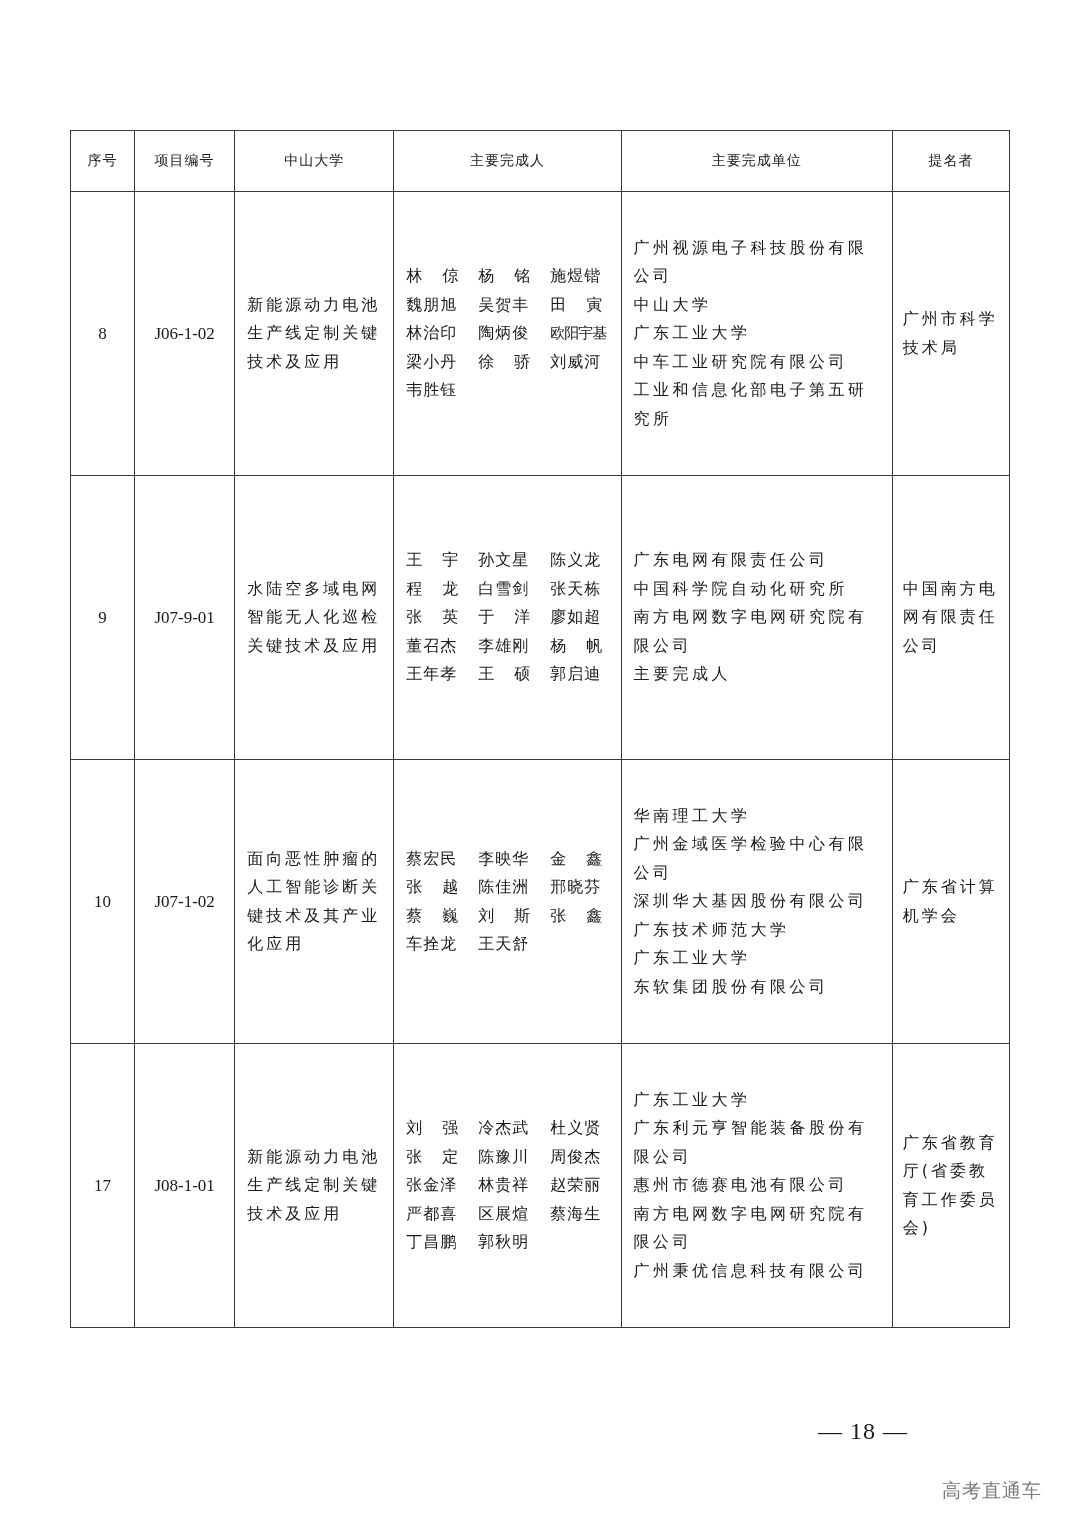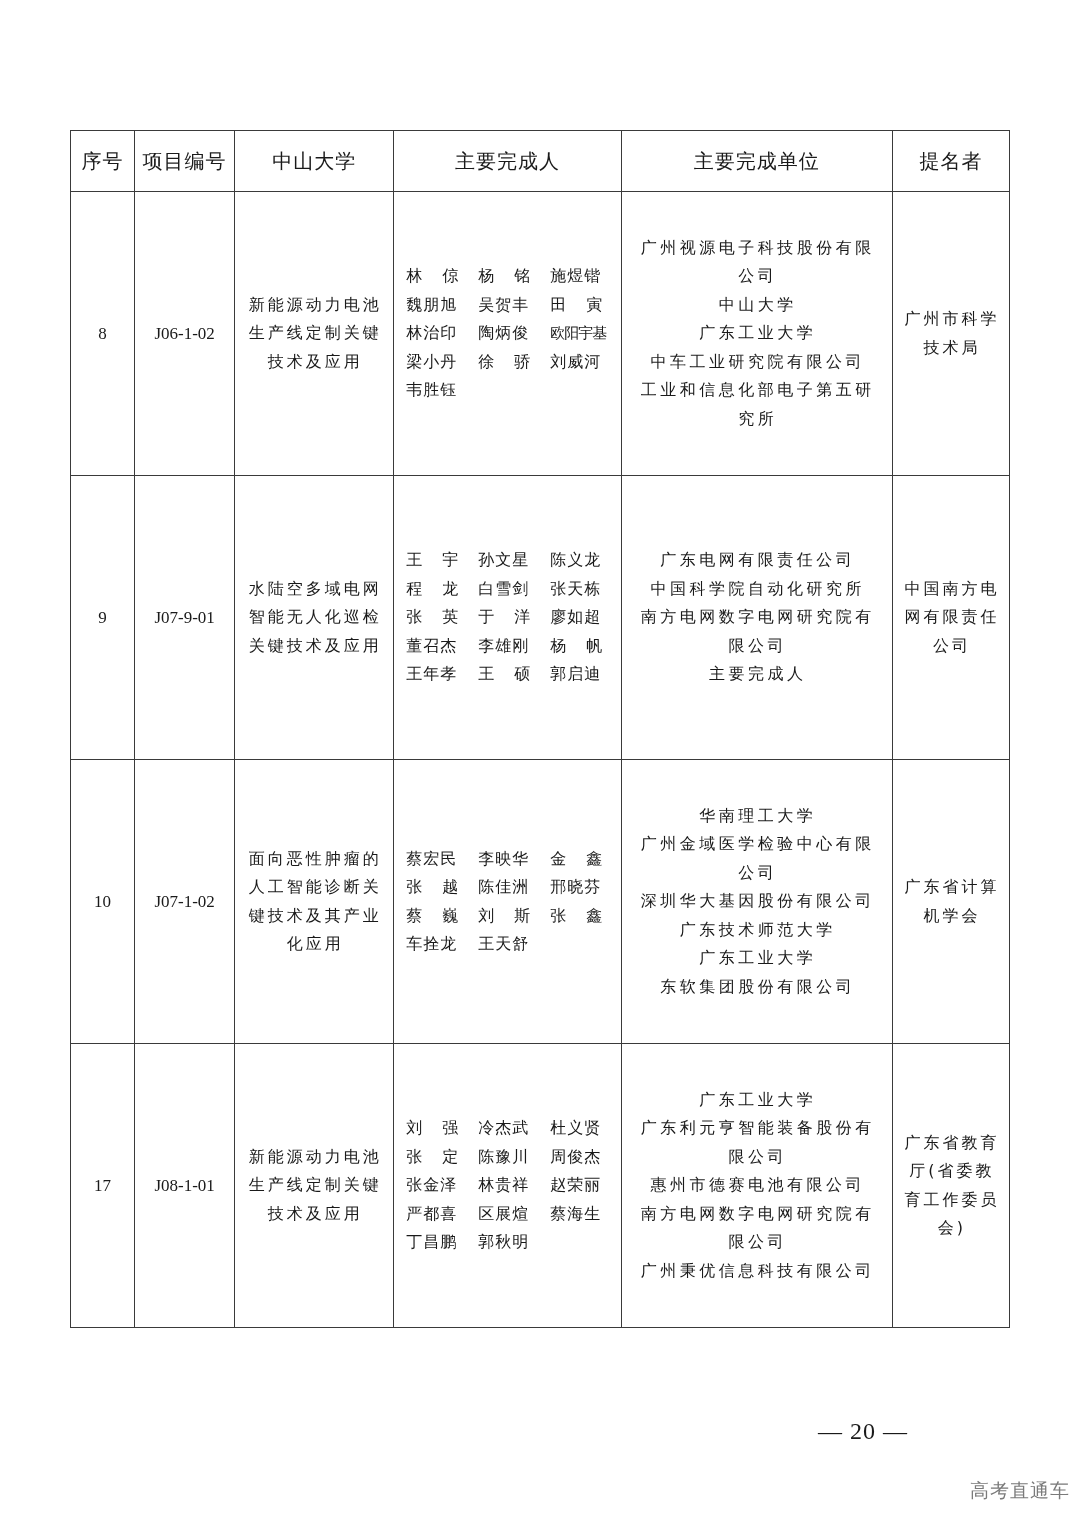--- a/index.html
+++ b/index.html
@@ -1,40 +1,40 @@
 <!DOCTYPE html>
 <html><head>
   <meta charset="utf-8">
   <style>
     html, body { margin: 0; padding: 0; background: #ffffff; }
     body { width: 1080px; height: 1528px; position: relative; overflow: hidden;
            font-family: "DejaVu Serif", "Liberation Serif", serif; color: #1a1a1a; }
     .award-table { position: absolute; left: 70px; top: 130px; width: 940px;
                    border-collapse: collapse; table-layout: fixed; }
-    .award-table th, .award-table td { border: 1.5px solid #3a3a3a; vertical-align: middle; padding: 0; text-align: center; }
-    .award-table th { height: 60px; font-size: 20px; font-weight: normal; text-align: center;
+    .award-table th, .award-table td { border: 1.5px solid #3a3a3a; vertical-align: middle; padding: 0; }
+    .award-table th { height: 60px; font-size: 14px; font-weight: normal; text-align: center;
                       font-family: "DejaVu Sans", "Liberation Sans", sans-serif; letter-spacing: 1px; }
     .award-table td { height: 283px; }
     .c-idx { width: 64px; } .c-code { width: 100px; } .c-name { width: 159px; }
     .c-people { width: 227px; } .c-units { width: 271px; } .c-nom { width: 117px; }
     .idx, .code { text-align: center; font-family: "Liberation Serif", serif; font-size: 17px; }
     .name, .people, .units, .nom { font-family: "DejaVu Sans", "Liberation Sans", sans-serif; font-size: 16px; }
     .name { padding: 0 10px 0 12px !important; line-height: 28.5px; letter-spacing: 3px; }
     .people { padding: 0 10px 0 12px !important; }
     .people-grid { display: grid; grid-template-columns: 72px 72px 72px; row-gap: 0; line-height: 28.5px; }
     .person { display: flex; justify-content: space-between; width: 52px; }
     .person.three { width: 56px; letter-spacing: 1px; }
     .person.four { width: 56px; letter-spacing: -1px; font-size: 15px; }
     .units { padding: 0 10px 0 12px !important; line-height: 28.5px; letter-spacing: 3.5px; }
     .unit-line { display: block; }
     .nom { padding: 0 8px 0 10px !important; line-height: 28.5px; letter-spacing: 3px; }
     .page-number { position: absolute; left: 818px; top: 1418px; font-family: "Liberation Serif", serif;
                    font-size: 24px; color: #1a1a1a; letter-spacing: 1px; }
     .watermark { position: absolute; left: 942px; top: 1478px; font-family: "DejaVu Sans", "Liberation Sans", sans-serif;
-                 font-size: 19px; color: #7a7a7a; letter-spacing: 1px; margin-left: 28px; }
+                 font-size: 19px; color: #7a7a7a; letter-spacing: 1px; }
   </style>
 </head>
 <body>
 
 <table class="award-table">
   <colgroup>
     <col class="c-idx">
       <col class="c-code">
       <col class="c-name">
       <col class="c-people">
@@ -220,14 +220,14 @@
           <span class="unit-line">广东利元亨智能装备股份有限公司</span>
           <span class="unit-line">惠州市德赛电池有限公司</span>
           <span class="unit-line">南方电网数字电网研究院有限公司</span>
           <span class="unit-line">广州秉优信息科技有限公司</span>
         </td>
         <td class="nom">广东省教育厅(省委教育工作委员会)</td>
       </tr>
     </tbody>
 </table>
 
-<div class="page-number">— 20 —</div>
+<div class="page-number">— 18 —</div>
 <div class="watermark">高考直通车</div>
 
 </body></html>

